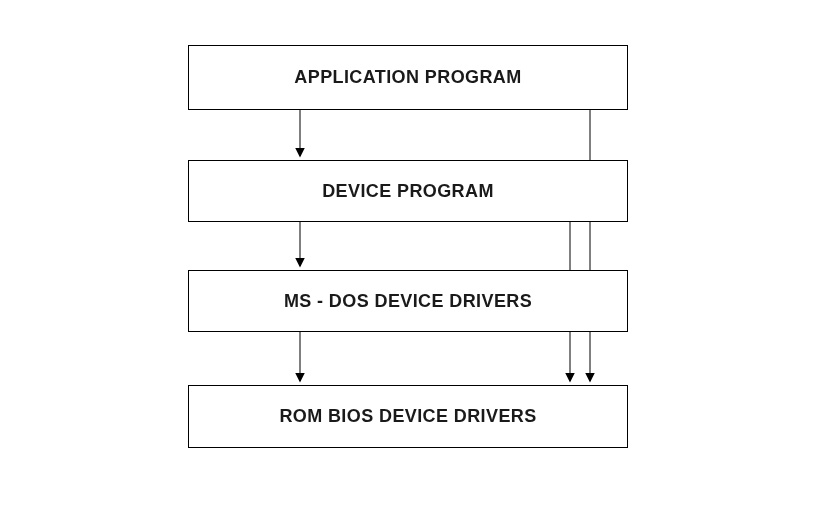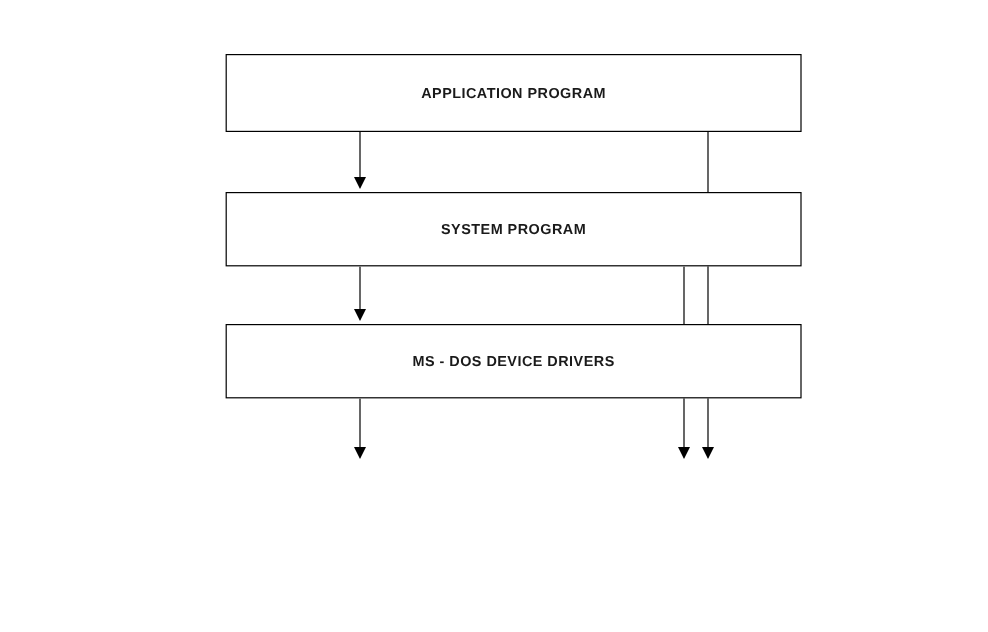--- a/index.html
+++ b/index.html
@@ -17,29 +17,29 @@
   }
   .arrows {
     position: absolute;
     top: 0;
     left: 0;
     z-index: 1;
   }
   .box {
     position: absolute;
     left: 188px;
-    width: 480px;
+    width: 440px;
     box-sizing: border-box;
     border: 1px solid #000000;
     background: #ffffff;
     display: flex;
     align-items: center;
     justify-content: center;
     font-weight: bold;
-    font-size: 12px;
+    font-size: 18px;
     letter-spacing: 0.4px;
     color: #1a1a1a;
     z-index: 2;
     text-align: center;
   }
   .box-1 { top: 45px;  height: 65px; }
   .box-2 { top: 160px; height: 62px; }
   .box-3 { top: 270px; height: 62px; justify-content: center; }
   .box-4 { top: 385px; height: 63px; }
   .caption {
@@ -71,22 +71,25 @@
     <line x1="300" y1="332" x2="300" y2="381" stroke="#000000" stroke-width="1" marker-end="url(#arrowhead)"></line>
     <line x1="590" y1="110" x2="590" y2="381" stroke="#000000" stroke-width="1" marker-end="url(#arrowhead)"></line>
     <line x1="570" y1="222" x2="570" y2="381" stroke="#000000" stroke-width="1" marker-end="url(#arrowhead)"></line>
   </svg>
 
   <div class="box box-1">
     <span>APPLICATION PROGRAM</span>
   </div>
 
   <div class="box box-2">
-    <span>SYSTEM PROGRAM</span>
+    <span>DEVICE PROGRAM</span>
   </div>
 
   <div class="box box-3">
     <span>MS - DOS DEVICE DRIVERS</span>
   </div>
 
+  <div class="box box-4">
+    <span>ROM BIOS DEVICE DRIVERS</span>
+  </div>
 
 
 </div>
 
 </body></html>

